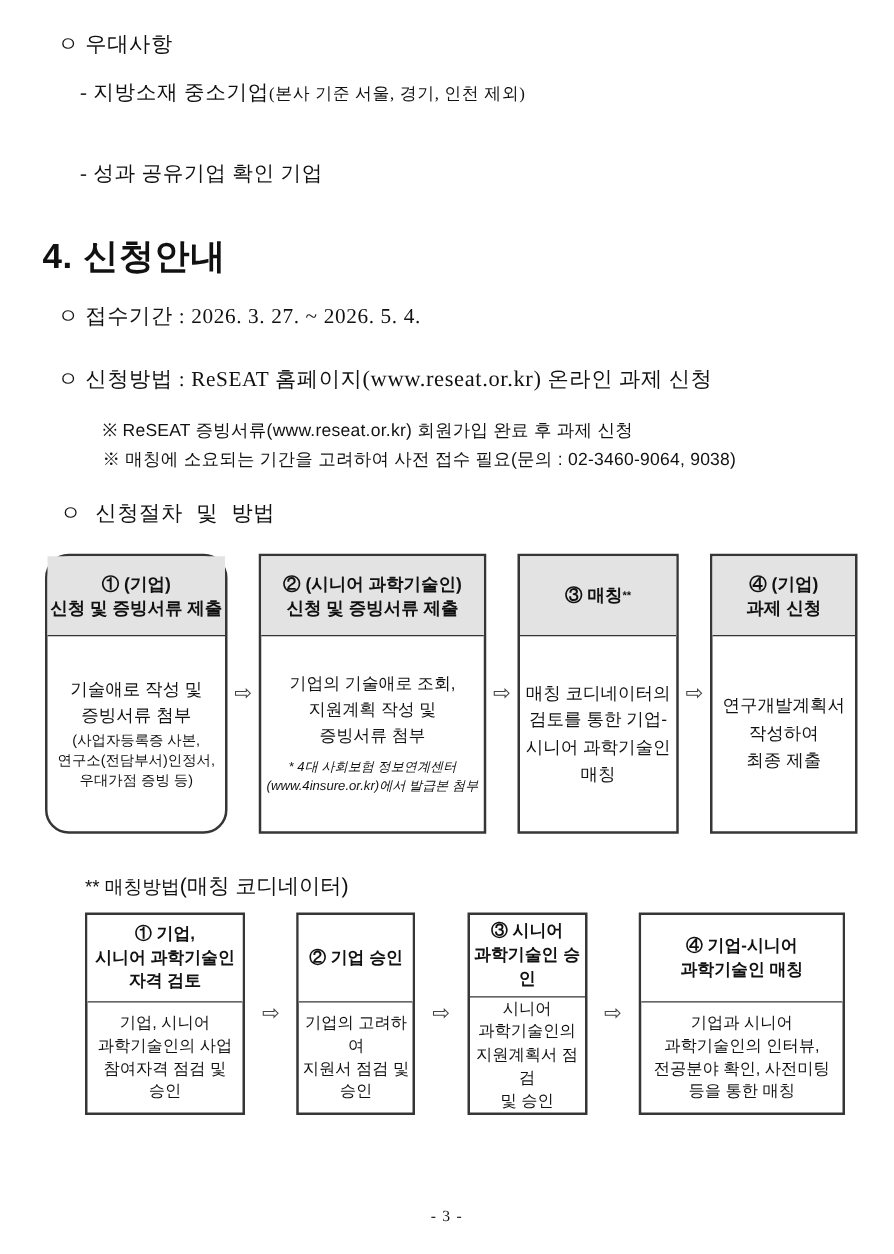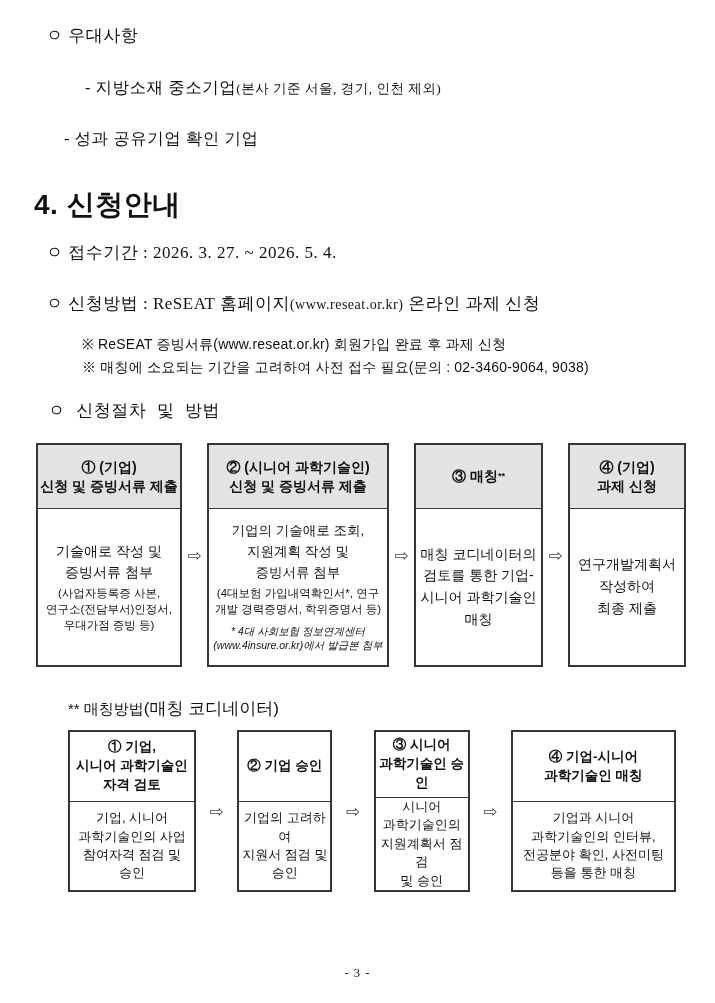--- a/index.html
+++ b/index.html
@@ -12,21 +12,21 @@
   .abs { position:absolute; }
   .pre { white-space:pre-line; }
   .serif { font-family:"Liberation Serif", serif; }
 
   
   .bullet-line { font-size:17px; letter-spacing:0.5px; }
   .sub-item    { font-size:16.5px; letter-spacing:0.5px; }
   .sub-item .paren { font-size:13.5px; }
   .doc-heading { font-size:28px; font-weight:bold; font-family:"Liberation Sans", sans-serif; letter-spacing:0.5px; }
   .note-line   { font-size:14px; font-family:"Liberation Sans", sans-serif; letter-spacing:0.2px; }
-  .method-paren{ font-size:14px; }
+  .method-paren{ font-size:18px; }
   .match-label { font-size:15px; font-family:"Liberation Sans", sans-serif; }
   .match-label .paren { font-size:17px; }
 
   
   .flow { display:flex; align-items:center; justify-content:space-between; }
   .fbox { border:2px solid #363636; background:#ffffff; display:flex; flex-direction:column; align-self:stretch; }
   .fbox-header {
     display:flex; align-items:center; justify-content:center; text-align:center;
     font-family:"Liberation Sans", sans-serif; font-weight:bold;
     border-bottom:1.5px solid #363636;
@@ -40,37 +40,37 @@
     font-family:"DejaVu Sans", sans-serif; line-height:1;
   }
 
   
   #flow1 { left:36px; top:443px; width:650px; height:224px; }
   #flow1 .fbox-header { height:64px; font-size:14px; line-height:1.35; background:#e3e3e3; }
   .f1-main { font-size:14px; line-height:1.55; }
   .f1-main-sm { font-size:13.5px; line-height:1.55; }
   .f1-sub  { font-size:11.5px; line-height:1.4; margin-top:1px; }
   .f1-note { font-size:10.5px; line-height:1.4; margin-top:7px;font-style:italic; }
-  .f1-b1 { width:146px; } .f1-b2 { width:182px; } .f1-b3 { width:129px; } .f1-b4 { width:118px; }
+  .f1-b1 { width:146px;border-radius:19px; } .f1-b2 { width:182px; } .f1-b3 { width:129px; } .f1-b4 { width:118px; }
   sup.dagger { font-size:9px; vertical-align:super; }
 
   
   #flow2 { left:68px; top:730px; width:608px; height:162px; }
   #flow2 .fbox-header { height:70px; font-size:13.5px; line-height:1.4; background:#ffffff; }
   .f2-body { font-size:13px; line-height:1.42; }
   .f2-b1 { width:128px; } .f2-b2 { width:95px; } .f2-b3 { width:96px; } .f2-b4 { width:165px; }
 
   #page-number { width:715px; text-align:center; top:966px; left:0; font-size:12.5px; letter-spacing:1px; }
 </style>
 </head>
 <body>
 
 <div class="abs bullet-line serif" style="left:46px; top:24px;">ㅇ 우대사항</div>
 
-<div class="abs sub-item serif" style="left:64px; top:77px;margin-left:21px;"><span>- 지방소재 중소기업</span><span class="paren">(본사 기준 서울, 경기, 인천 제외)</span></div>
+<div class="abs sub-item serif" style="left:64px; top:63px;"><span>- 지방소재 중소기업</span><span class="paren">(본사 기준 서울, 경기, 인천 제외)</span></div>
 
 <div class="abs sub-item serif" style="left:64px; top:128px;">- 성과 공유기업 확인 기업</div>
 
 <div class="abs doc-heading" style="left:34px; top:186px;">4. 신청안내</div>
 
 <div class="abs bullet-line serif" style="left:46px; top:241px;">ㅇ 접수기간 : 2026. 3. 27. ~ 2026. 5. 4.</div>
 
 <div class="abs bullet-line serif" style="left:46px; top:292px;"><span>ㅇ 신청방법 : ReSEAT 홈페이지</span><span class="method-paren">(www.reseat.or.kr)</span><span> 온라인 과제 신청</span></div>
 
 <div class="abs note-line" style="left:82px; top:334px;">※ ReSEAT 증빙서류(www.reseat.or.kr) 회원가입 완료 후 과제 신청</div>
@@ -95,22 +95,20 @@
 
   <div class="arrow-cell">⇨</div>
 
   <div class="fbox f1-b2">
     <div class="fbox-header pre">② (시니어 과학기술인)
 신청 및 증빙서류 제출</div>
     <div class="fbox-body">
       <div class="f1-main-sm pre">기업의 기술애로 조회,
 지원계획 작성 및
 증빙서류 첨부</div>
-      <div class="f1-sub pre">(4대보험 가입내역확인서*, 연구
-개발 경력증명서, 학위증명서 등)</div>
       <div class="f1-note pre">* 4대 사회보험 정보연계센터
 (www.4insure.or.kr)에서 발급본 첨부</div>
     </div>
   </div>
 
   <div class="arrow-cell">⇨</div>
 
   <div class="fbox f1-b3">
     <div class="fbox-header">
         <span>③ 매칭</span>

